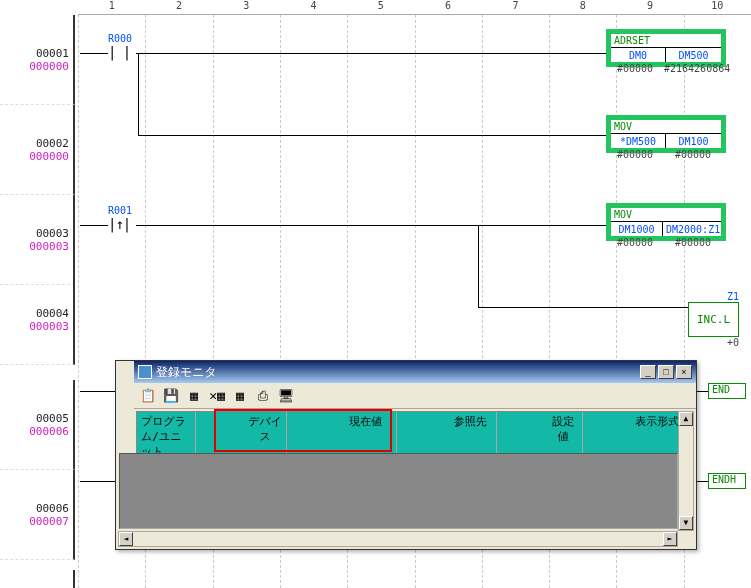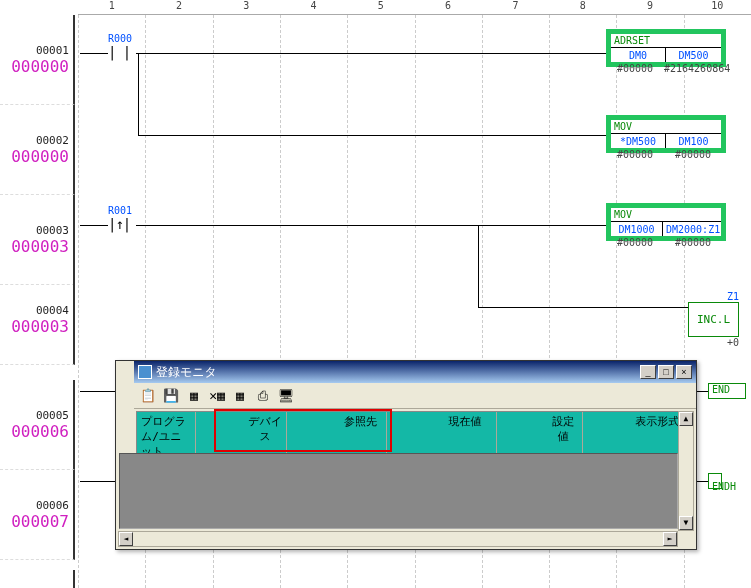--- a/index.html
+++ b/index.html
@@ -8,21 +8,21 @@
 
 .ladder-area { position: absolute; inset: 0; background: #fff; }
 .column-headers { position: absolute; top: 0; left: 78px; right: 0; height: 15px; display: flex; }
 .col-h { flex: 1; text-align: center; color: #444; font-size: 10px; border-bottom: 1px solid #aaa; }
 .grid-lines { position: absolute; top: 15px; left: 78px; right: 0; bottom: 0; }
 .vline { position: absolute; top: 0; bottom: 0; width: 1px; border-left: 1px dashed #ccc; }
 
 .row-labels { position: absolute; top: 15px; left: 0; width: 78px; }
 .row-label { position: absolute; left: 0; width: 75px; height: 90px; display: flex; flex-direction: column; align-items: flex-end; justify-content: center; padding-right: 4px; border-right: 2px solid #333; border-bottom: 1px dashed #ddd; padding-left: 13px; }
 .rl-num { color: #222; font-size: 11px; }
-.rl-addr { font-size: 16px; }
+.rl-addr { font-size: 11px; }
 .rl-addr.magenta { color: #d020c0; }
 
 .rung-area { position: absolute; top: 15px; left: 78px; right: 8px; }
 
 .rail-left { position: absolute; top: 0; bottom: 0; left: 0; width: 2px; background: #000; }
 
 
 .contact { position: absolute; }
 .contact-label { color: #0050ff; font-size: 10px; }
 .contact-sym { font-family: monospace; font-size: 14px; letter-spacing: -1px; }
@@ -181,21 +181,21 @@
         <div class="instr-sub-cell">#00000</div>
       </div>
       <div style="position: absolute; top: 276px; left: 610px;">
         <div style="color: rgb(0, 80, 255); font-size: 10px; text-align: right;">Z1</div>
         <div class="coil-box" style="position: static;">INC.L</div>
         <div style="font-size: 10px; text-align: right; color: rgb(68, 68, 68);">+0</div>
       </div>
       <div class="hwire" style="top: 376px; left: 2px; width: 628px;"></div>
       <div class="green-box" style="top: 368px; left: 630px; width: 38px; height: 16px; color: rgb(10, 138, 10); padding: 0px 3px; font-size: 10px;">END</div>
       <div class="hwire" style="top: 466px; left: 2px; width: 628px;"></div>
-      <div class="green-box" style="top: 458px; left: 630px; width: 14px; height: 16px; color: rgb(10, 138, 10); padding: 7px 3px; font-size: 10px;">ENDH</div>
+      <div class="green-box" style="top: 458px; left: 630px; width: 38px; height: 16px; color: rgb(10, 138, 10); padding: 0px 3px; font-size: 10px;">ENDH</div>
     </div>
 </div>
 
 <div class="monitor-win">
   <div class="titlebar">
     <div class="ticon"></div>
     <span>登録モニタ</span>
     <div class="spacer"></div>
     <div class="win-btn">_</div>
     <div class="win-btn">□</div>
@@ -207,22 +207,22 @@
       <div class="tb-btn">▦</div>
       <div class="tb-btn">✕▦</div>
       <div class="tb-btn">▦</div>
       <div class="tb-btn">⎙</div>
       <div class="tb-btn">🖥</div>
     </div>
   <div class="mon-table">
     <div class="mt-head" id="mt-head">
         <div class="mt-th col-prog">プログラム/ユニット</div>
         <div class="mt-th col-dev">デバイス</div>
+        <div class="mt-th col-val">現在値</div>
         <div class="mt-th col-ref">参照先</div>
-        <div class="mt-th col-val">現在値</div>
         <div class="mt-th col-set">設定値</div>
         <div class="mt-th col-fmt">表示形式</div>
       </div>
     <div class="mt-body" id="mt-body">
         <div class="mt-row">
           <div class="mt-td col-prog">グローバル</div>
           <div class="mt-td col-dev">*DM500</div>
           <div class="mt-td col-ref">DM0</div>
           <div class="mt-td col-val">0</div>
           <div class="mt-td col-fmt">10進数16BIT</div>

